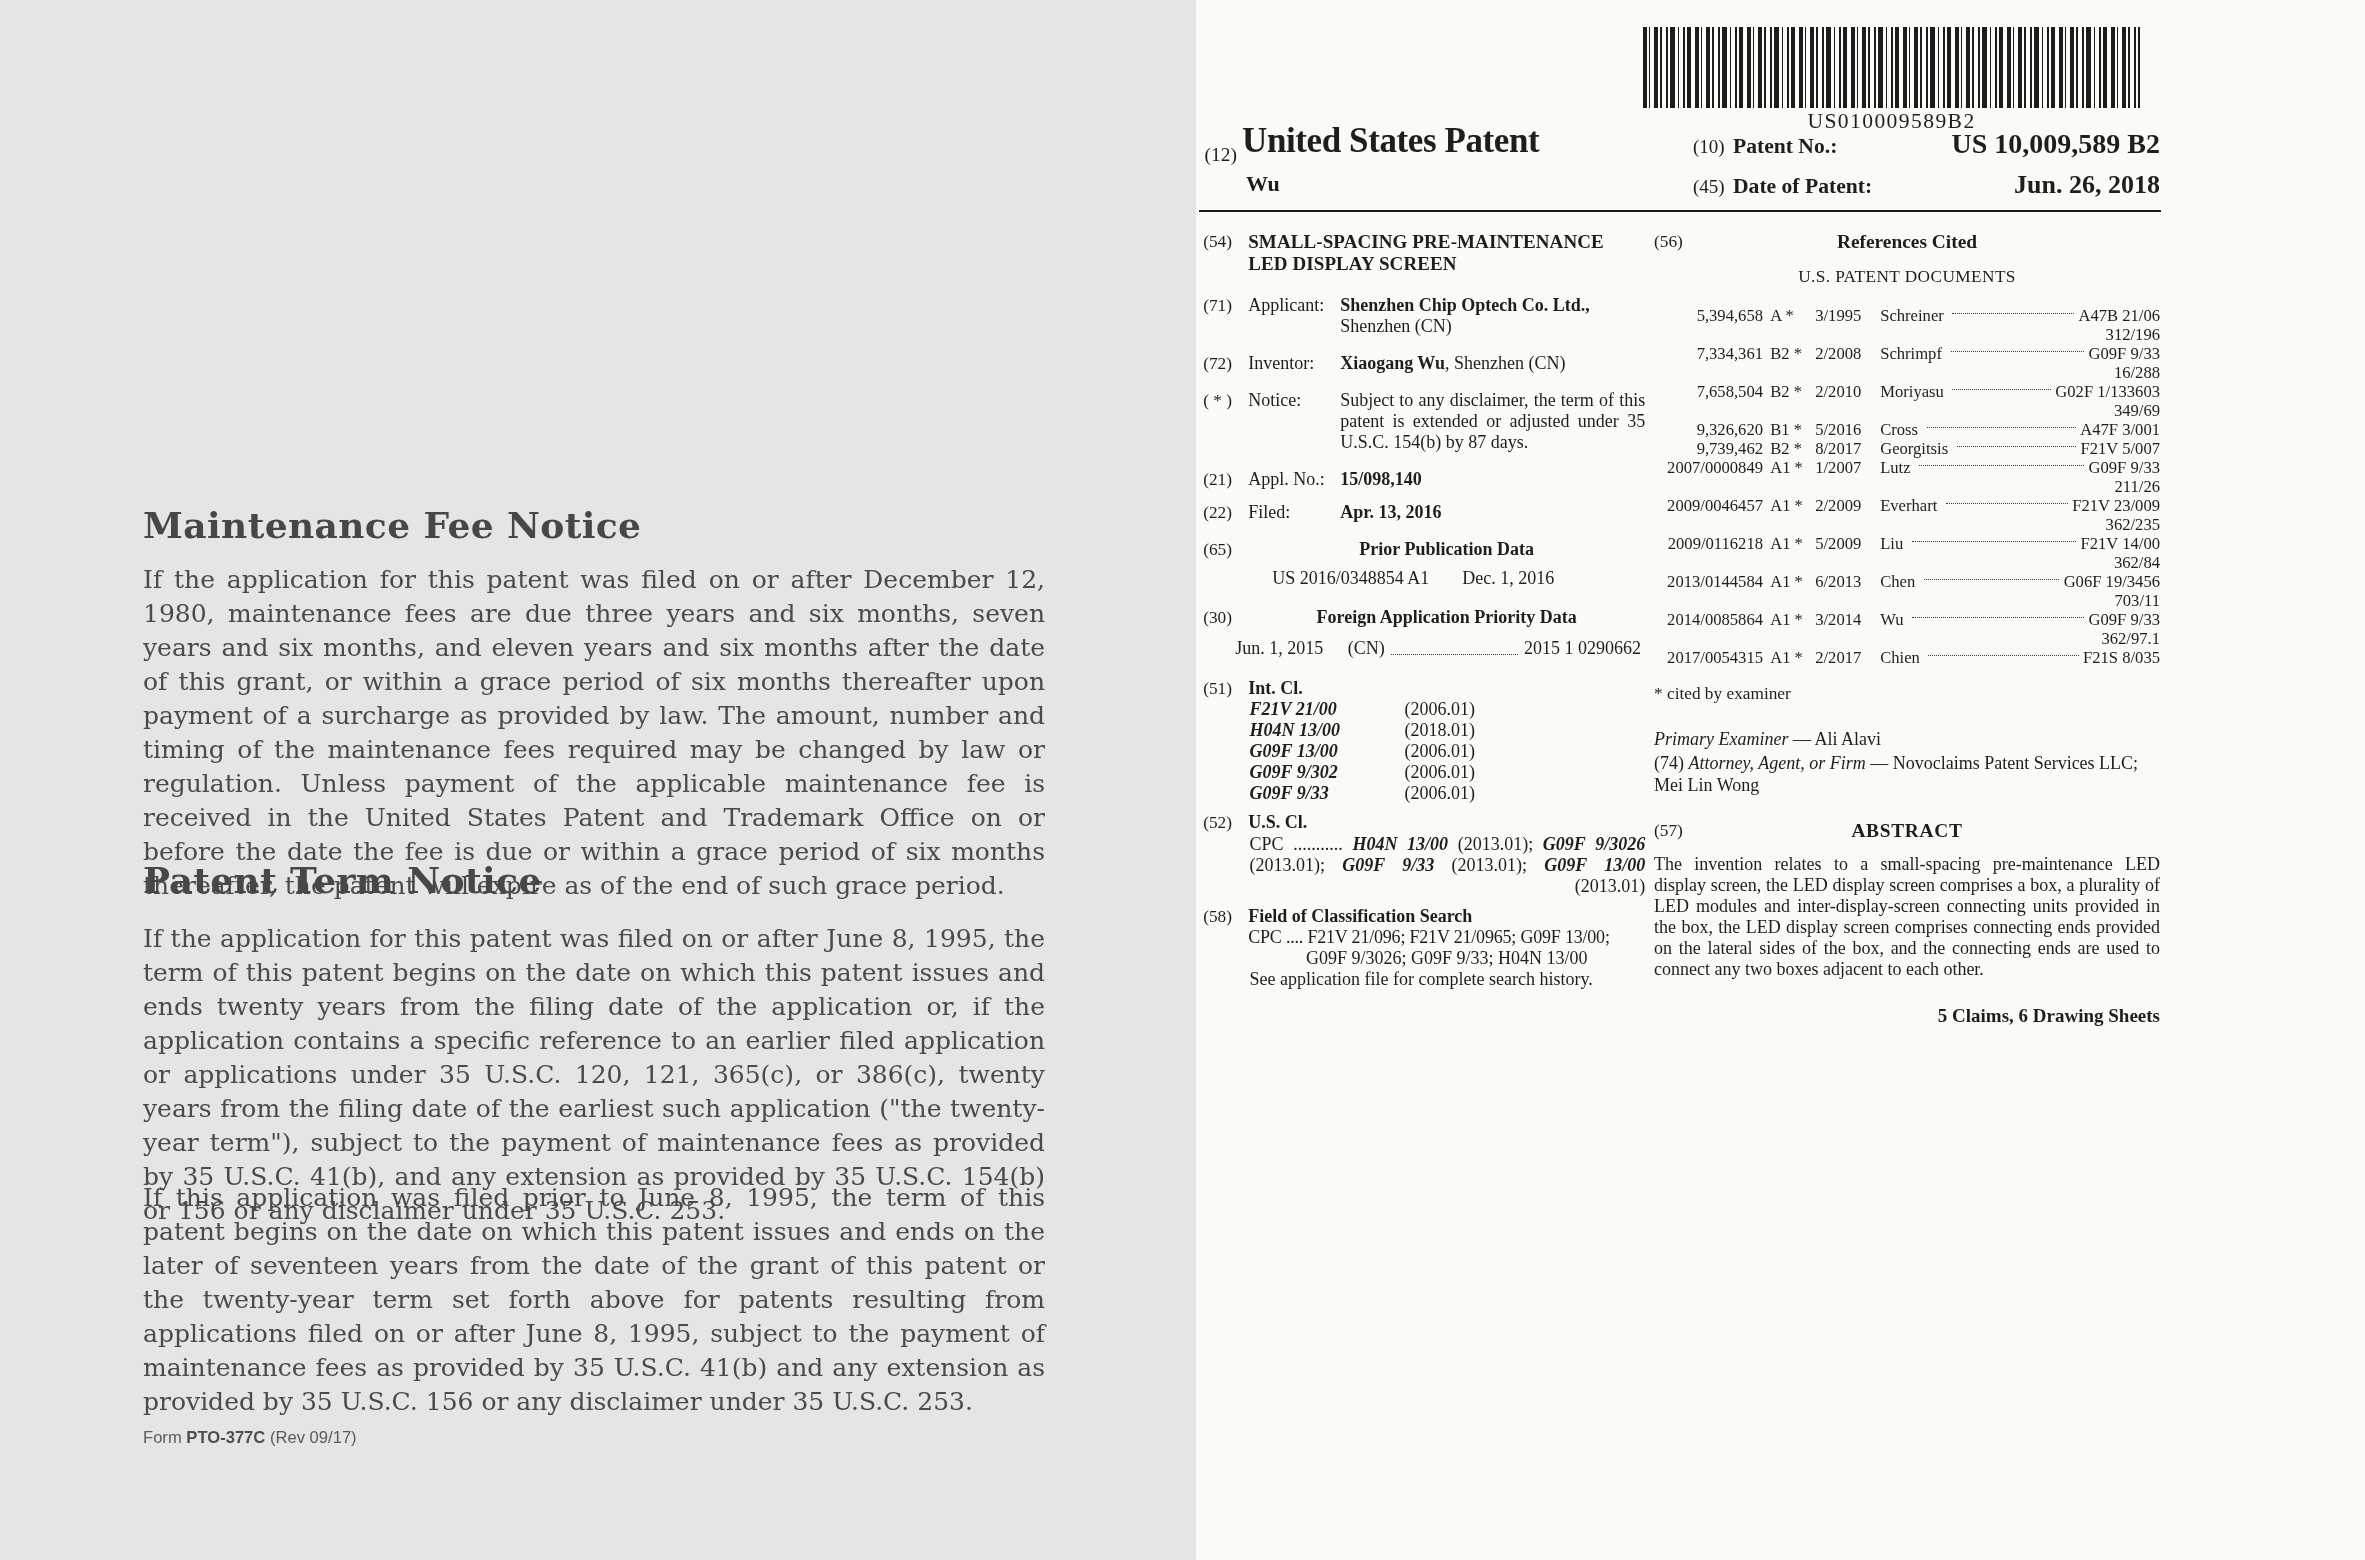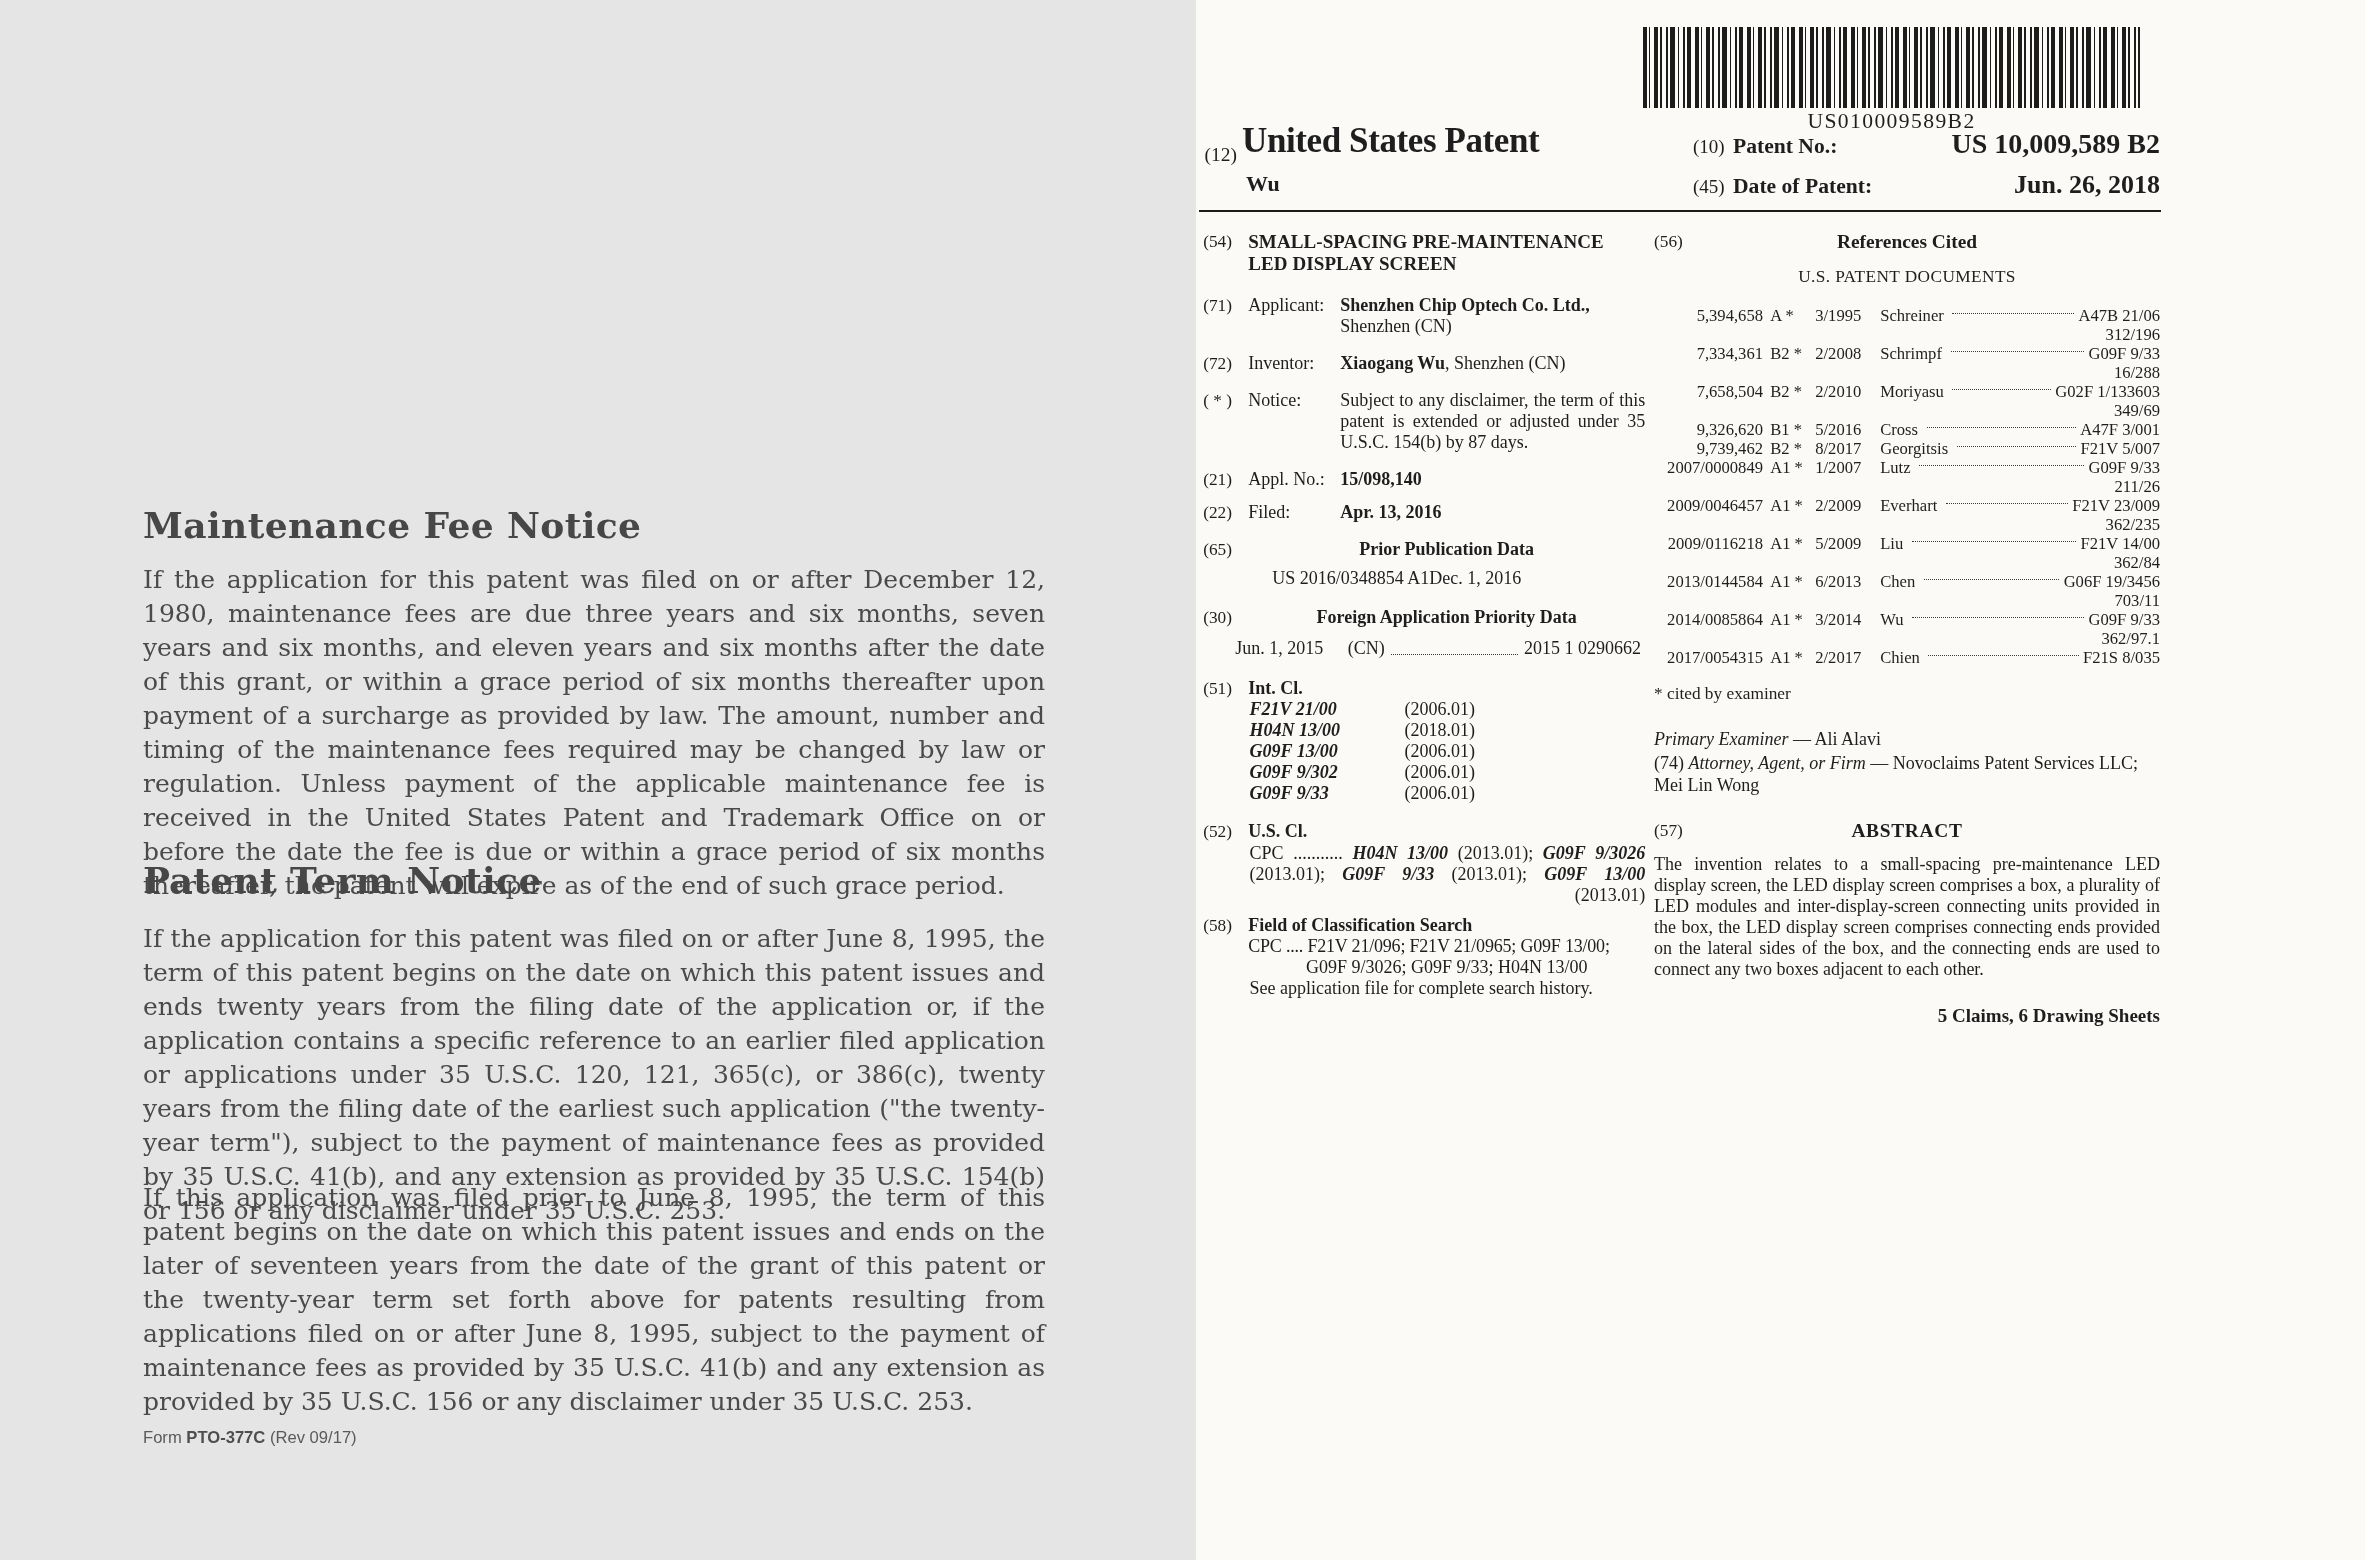--- a/index.html
+++ b/index.html
@@ -49,21 +49,21 @@
 
   
   #col-left{left:7.2px;top:231px;width:442px;font-size:18px;line-height:21px}
   .b-sec{display:grid;grid-template-columns:45px 1fr;margin-bottom:16px}
   .b-num{font-size:17.3px}
   .b-title{font-weight:bold;font-size:19px;line-height:22px;letter-spacing:0.1px}
   .lab-row{display:grid;grid-template-columns:92px 1fr}
   .bold{font-weight:bold}
   .just{text-align:justify}
   .c-head{text-align:center;font-weight:bold}
-  .pp-row{display:flex;margin:10px 0 0 26px}
+  .pp-row{display:flex;gap:33px;margin:10px 0 0 26px}
   .fa-row{display:flex;align-items:flex-end;margin:11.5px 5.8px 0 11.5px}
   .fa-row .dots{flex:1;border-bottom:1.4px dotted #3a3a3a;margin:0 5.8px 3.6px}
   .intcl-row{display:grid;grid-template-columns:155px 1fr;margin-left:1.4px}
   .sbi,.code{font-weight:bold;font-style:italic}
   .si{font-style:italic}
   .sb{font-weight:bold}
   #uscl-cpc{text-align:justify;text-align-last:right;padding-left:1.4px;margin-top:1.4px}
   .field-l1{white-space:nowrap;letter-spacing:-0.2px}
   .field-l2{text-align:center}
   .field-l3{margin-left:1.4px}
@@ -219,21 +219,21 @@
             <span class="code">G09F 9/302</span>
             <span>(2006.01)</span>
           </div>
           <div class="intcl-row">
             <span class="code">G09F 9/33</span>
             <span>(2006.01)</span>
           </div>
       </div>
     </div>
 
-    <div class="b-sec" style="margin-top:17px;margin-bottom:5.8px">
+    <div class="b-sec" style="margin-top:8px;margin-bottom:5.8px">
       <span class="b-num">(52)</span>
       <div>
         <div class="bold">U.S. Cl.</div>
         <div id="uscl-cpc"><span>CPC ........... </span><span class="sbi">H04N 13/00</span><span> (2013.01); </span><span class="sbi">G09F 9/3026</span><span> (2013.01); </span><span class="sbi">G09F 9/33</span><span> (2013.01); </span><span class="sbi">G09F 13/00</span><span> (2013.01)</span></div>
       </div>
     </div>
 
     <div class="b-sec" style="margin-top:8.6px">
       <span class="b-num">(58)</span>
       <div>

